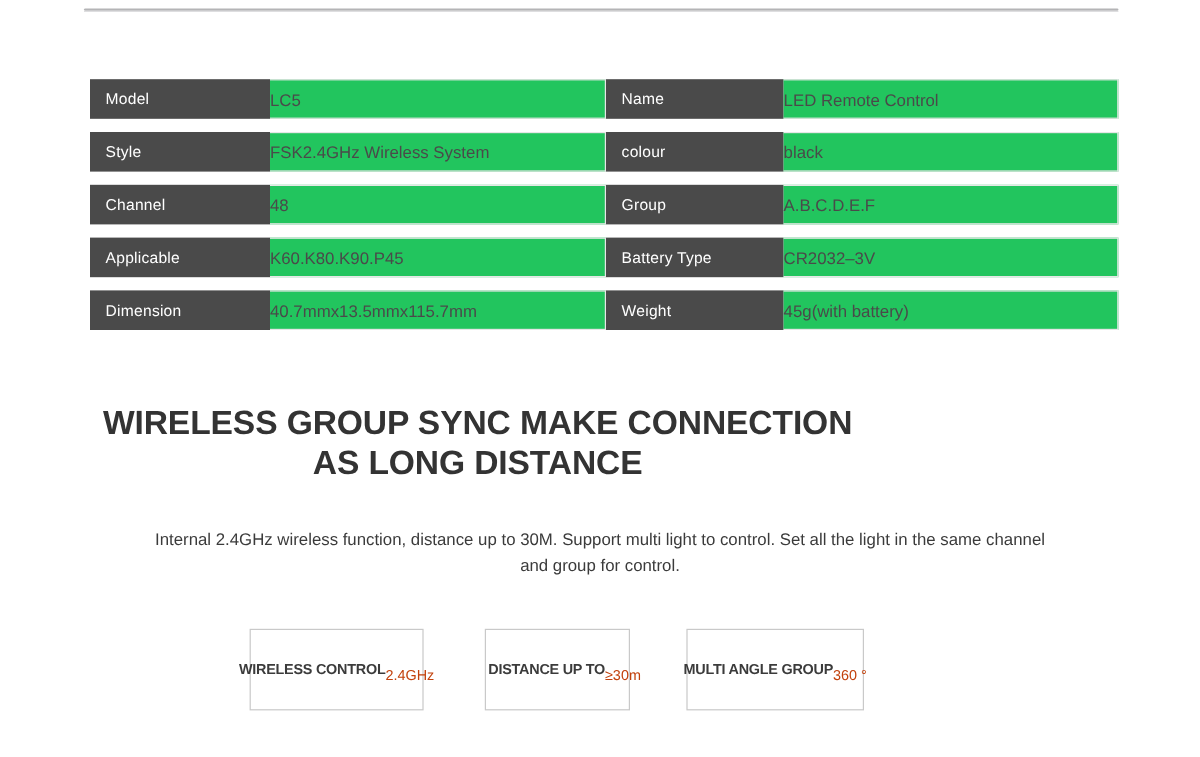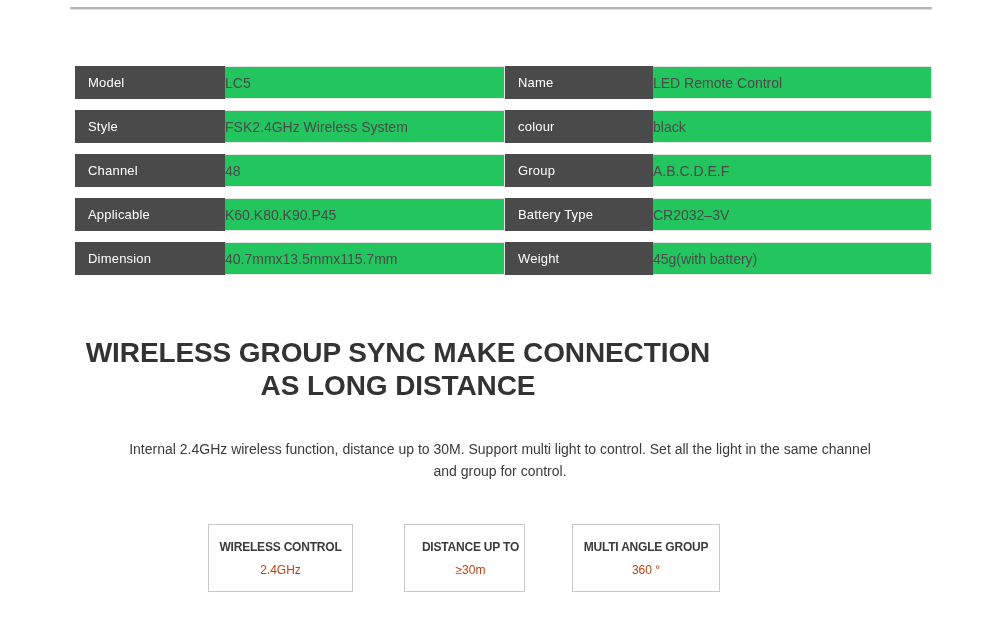--- a/index.html
+++ b/index.html
@@ -117,21 +117,21 @@
     height: 70px;
   }
   .fbox {
     position: absolute;
     top: 0;
     height: 68px;
     border: 1px solid #c9c9c9;
     box-sizing: border-box;
     text-align: center;
     display: flex;
-    flex-direction: column;
+    flex-direction: row;
     align-items: center;
     justify-content: center;
   }
   .fbox .t1 {
     font-size: 12px;
     font-weight: bold;
     color: #3b3b3b;
     letter-spacing: -0.2px;
     white-space: nowrap;
   }

